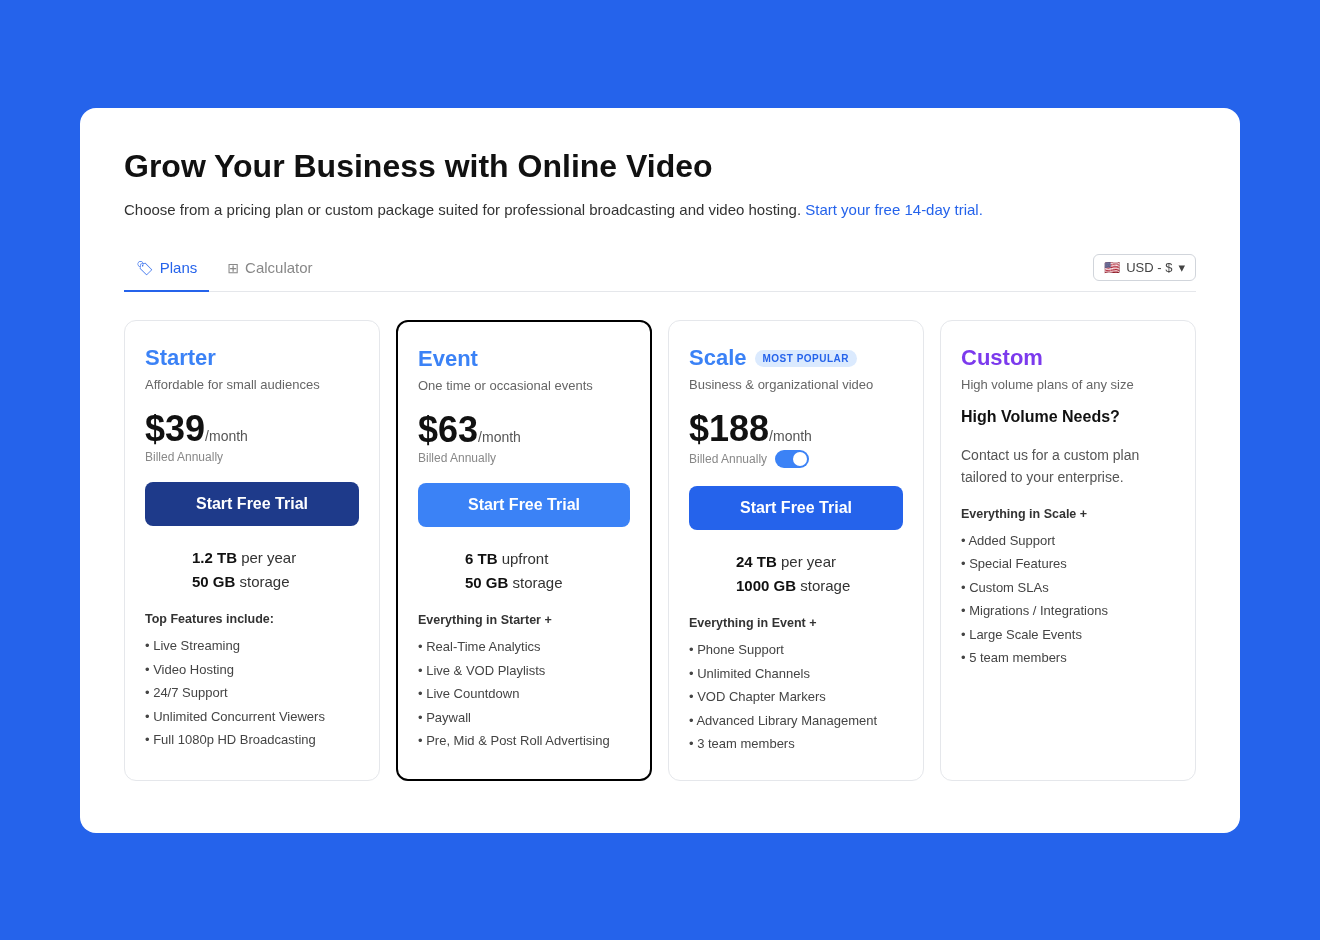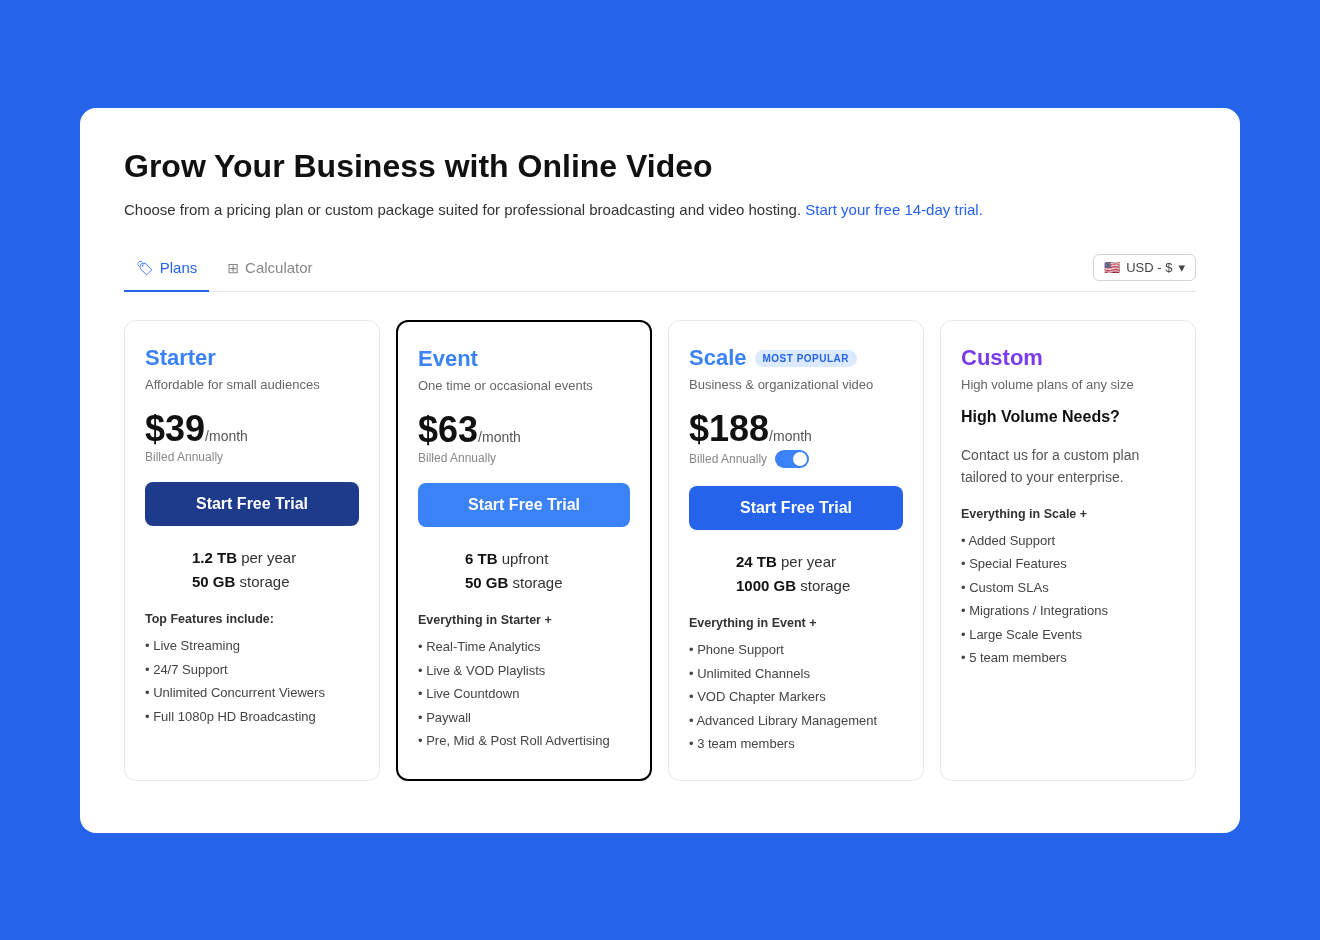--- a/index.html
+++ b/index.html
@@ -263,20 +263,21 @@
         <div class="billed-row">
           <span>Billed Annually</span>
         </div>
         <button class="cta-btn blue-dark">Start Free Trial</button>
         <div class="plan-storage">
           <div class="storage-line"><strong>1.2 TB</strong> per year</div>
           <div class="storage-line"><strong>50 GB</strong> storage</div>
         </div>
         <div class="features-heading">Top Features include:</div>
         <div class="feature-item">• Live Streaming</div>
+        <div class="feature-item">• Video Hosting</div>
         <div class="feature-item">• 24/7 Support</div>
         <div class="feature-item">• Unlimited Concurrent Viewers</div>
         <div class="feature-item">• Full 1080p HD Broadcasting</div>
       </div>
       <div class="plan-card highlighted">
         <div class="plan-name-row">
           <span class="plan-name ">Event</span>
         </div>
         <div class="plan-tagline">One time or occasional events</div>
         <div class="plan-price"><span class="price-amount">$63</span><span class="price-period">/month</span></div>

